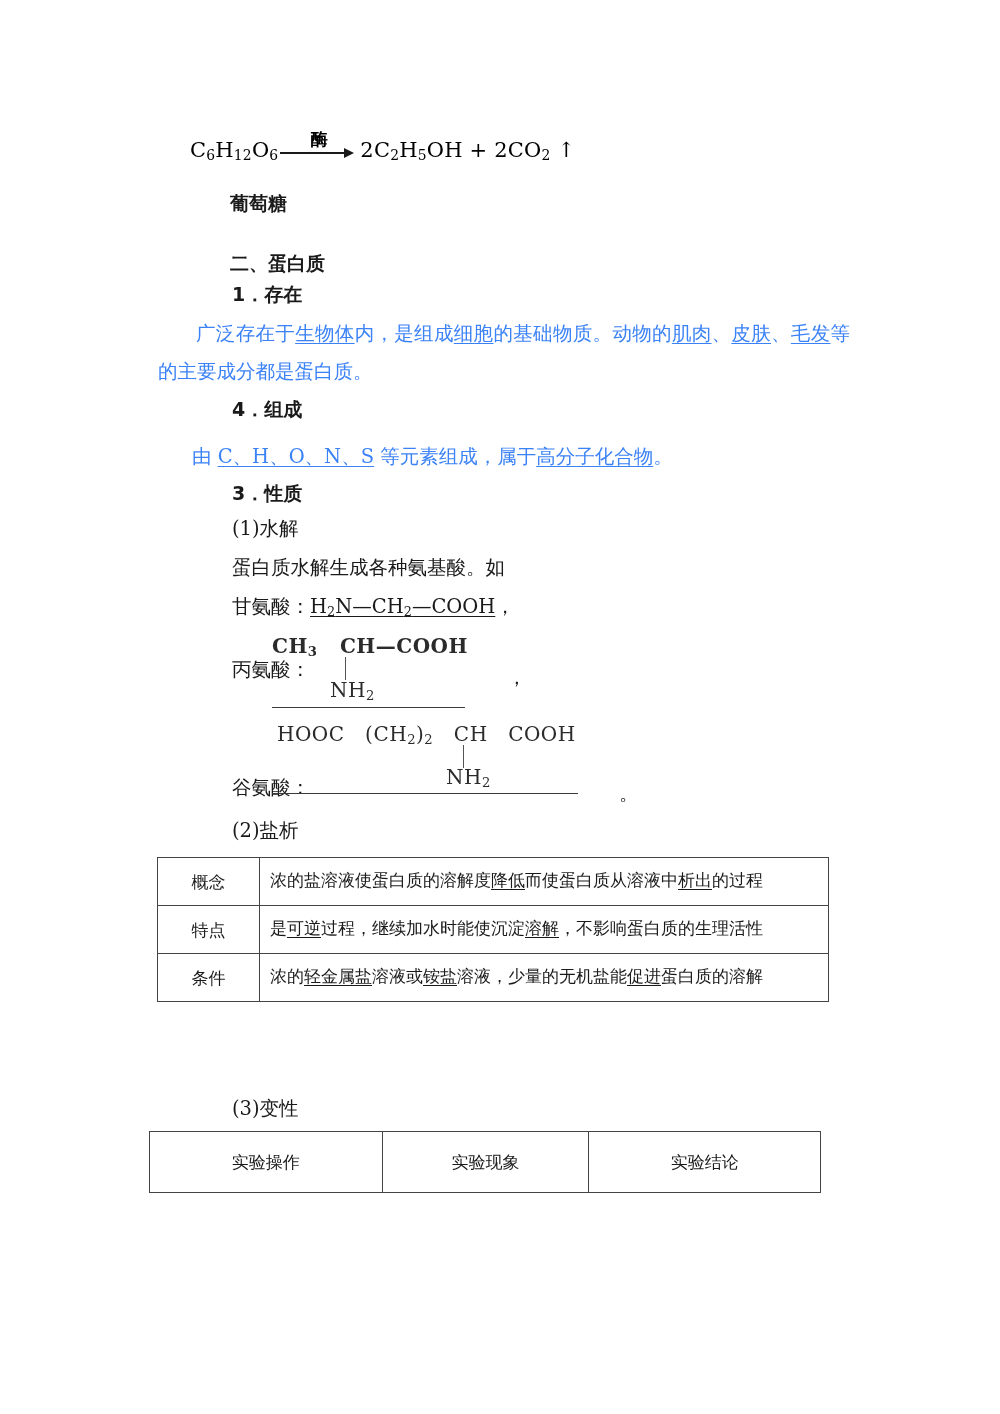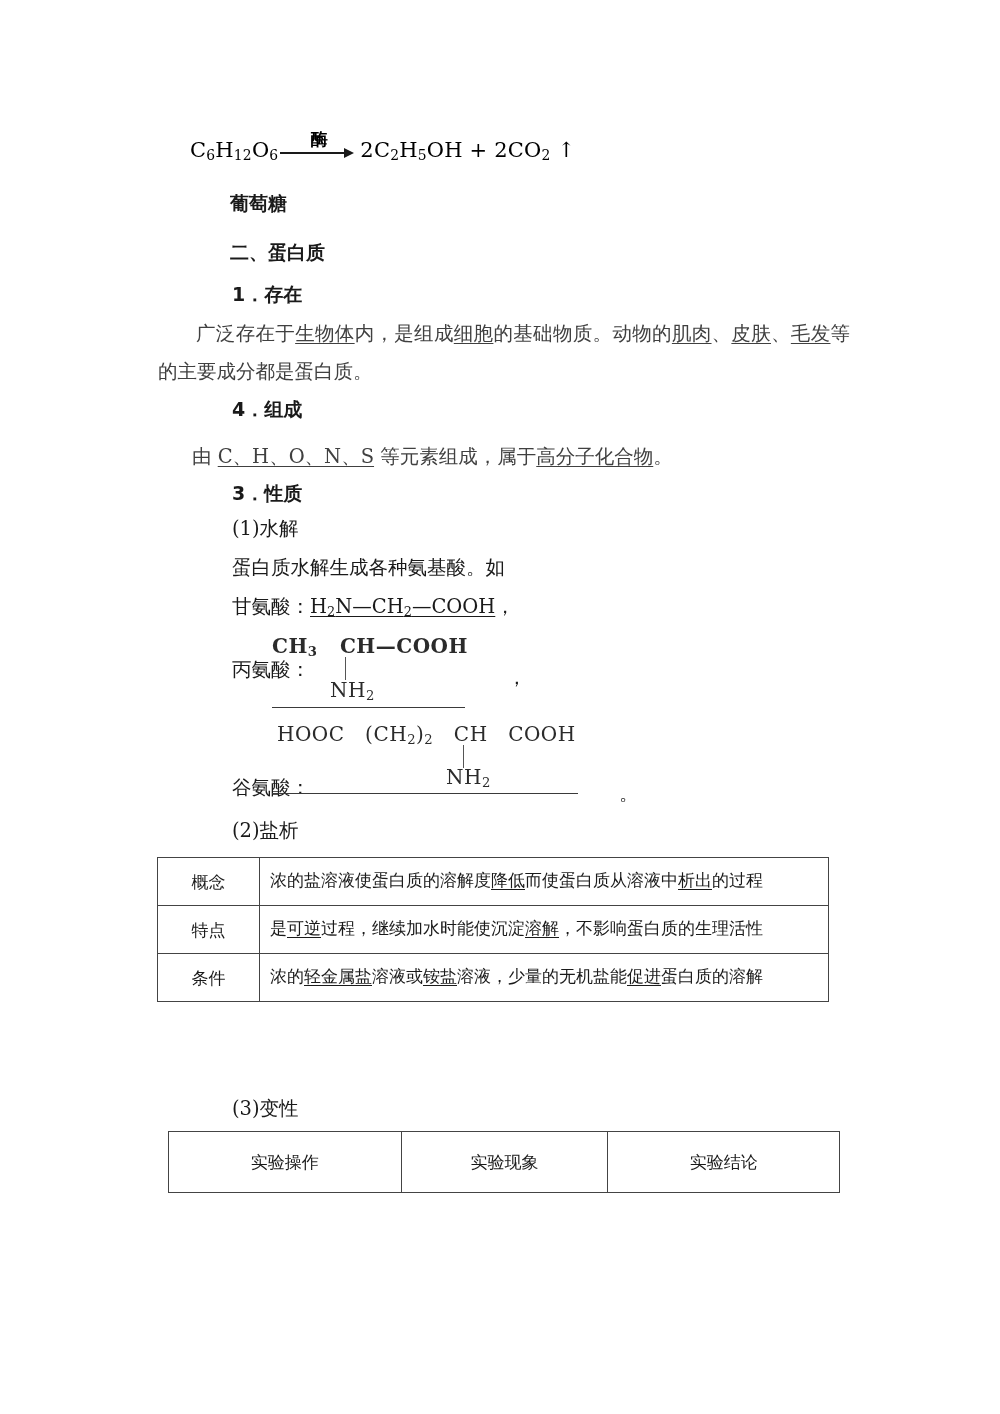--- a/index.html
+++ b/index.html
@@ -29,21 +29,21 @@
     white-space: nowrap;
     font-size: 19.5px;
     line-height: 1;
     color: #1a1a1a;
     margin-left: 40px;
   }
   .para {
     position: absolute;
     font-size: 19.5px;
     line-height: 38px;
-    color: #404040;
+    color: #3b82f6;
     text-align: justify;
   }
   .bold {
     font-weight: bold;
     font-family: "DejaVu Sans", "Liberation Sans", sans-serif;
     font-size: 19px;
   }
   .u {
     text-decoration: underline;
     text-underline-offset: 3px;
@@ -157,21 +157,21 @@
     <span class="arrow-wrap">
       <span class="arrow-label">酶</span>
       <span class="arrow-line"></span>
       <span class="arrow-head"></span>
     </span>
     <span class="formula">2C<sub>2</sub>H<sub>5</sub>OH + 2CO<sub>2</sub> ↑</span>
   </div>
 
   <div class="line bold" style="left:190px; top:194px; font-size:19px;">葡萄糖</div>
 
-  <div class="line bold" style="left:190px; top:243px;text-align:right;">二、蛋白质</div>
+  <div class="line bold" style="left:190px; top:254px;text-align:right;">二、蛋白质</div>
 
   <div class="line bold" style="left:192px; top:285px;">1．存在</div>
 
   <div class="para" style="left:158px; top:315px; width:692px; text-indent:38px;">
     <span id="s1-text"><span>广泛存在于</span><span class="u">生物体</span><span>内，是组成</span><span class="u">细胞</span><span>的基础物质。动物的</span><span class="u">肌肉</span><span>、</span><span class="u">皮肤</span><span>、</span><span class="u">毛发</span><span>等的主要成分都是蛋白质。</span></span>
   </div>
 
   <div class="line bold" style="left:192px; top:400px;">4．组成</div>
 
   <div class="para" style="left:192px; top:438px; width:660px;">
@@ -216,21 +216,21 @@
         </tr>
         <tr>
           <td class="label-cell">条件</td>
           <td class="body-cell"><span>浓的</span><span class="u">轻金属盐</span><span>溶液或</span><span class="u">铵盐</span><span>溶液，少量的无机盐能</span><span class="u">促进</span><span>蛋白质的溶解</span></td>
         </tr>
       </tbody>
   </table>
 
   <div class="line" style="left:192px; top:1099px;">(3)变性</div>
 
-  <table class="doc-table" style="left:168px; top:1131px; width:672px;">
+  <table class="doc-table" style="left:149px; top:1131px; width:672px;">
     <tbody id="denat-tbody">
         <tr>
           <td class="head-cell" style="width: 233px;">实验操作</td>
           <td class="head-cell" style="width: 207px;">实验现象</td>
           <td class="head-cell" style="width: 232px;">实验结论</td>
         </tr>
       </tbody>
   </table>
 
 </div>

